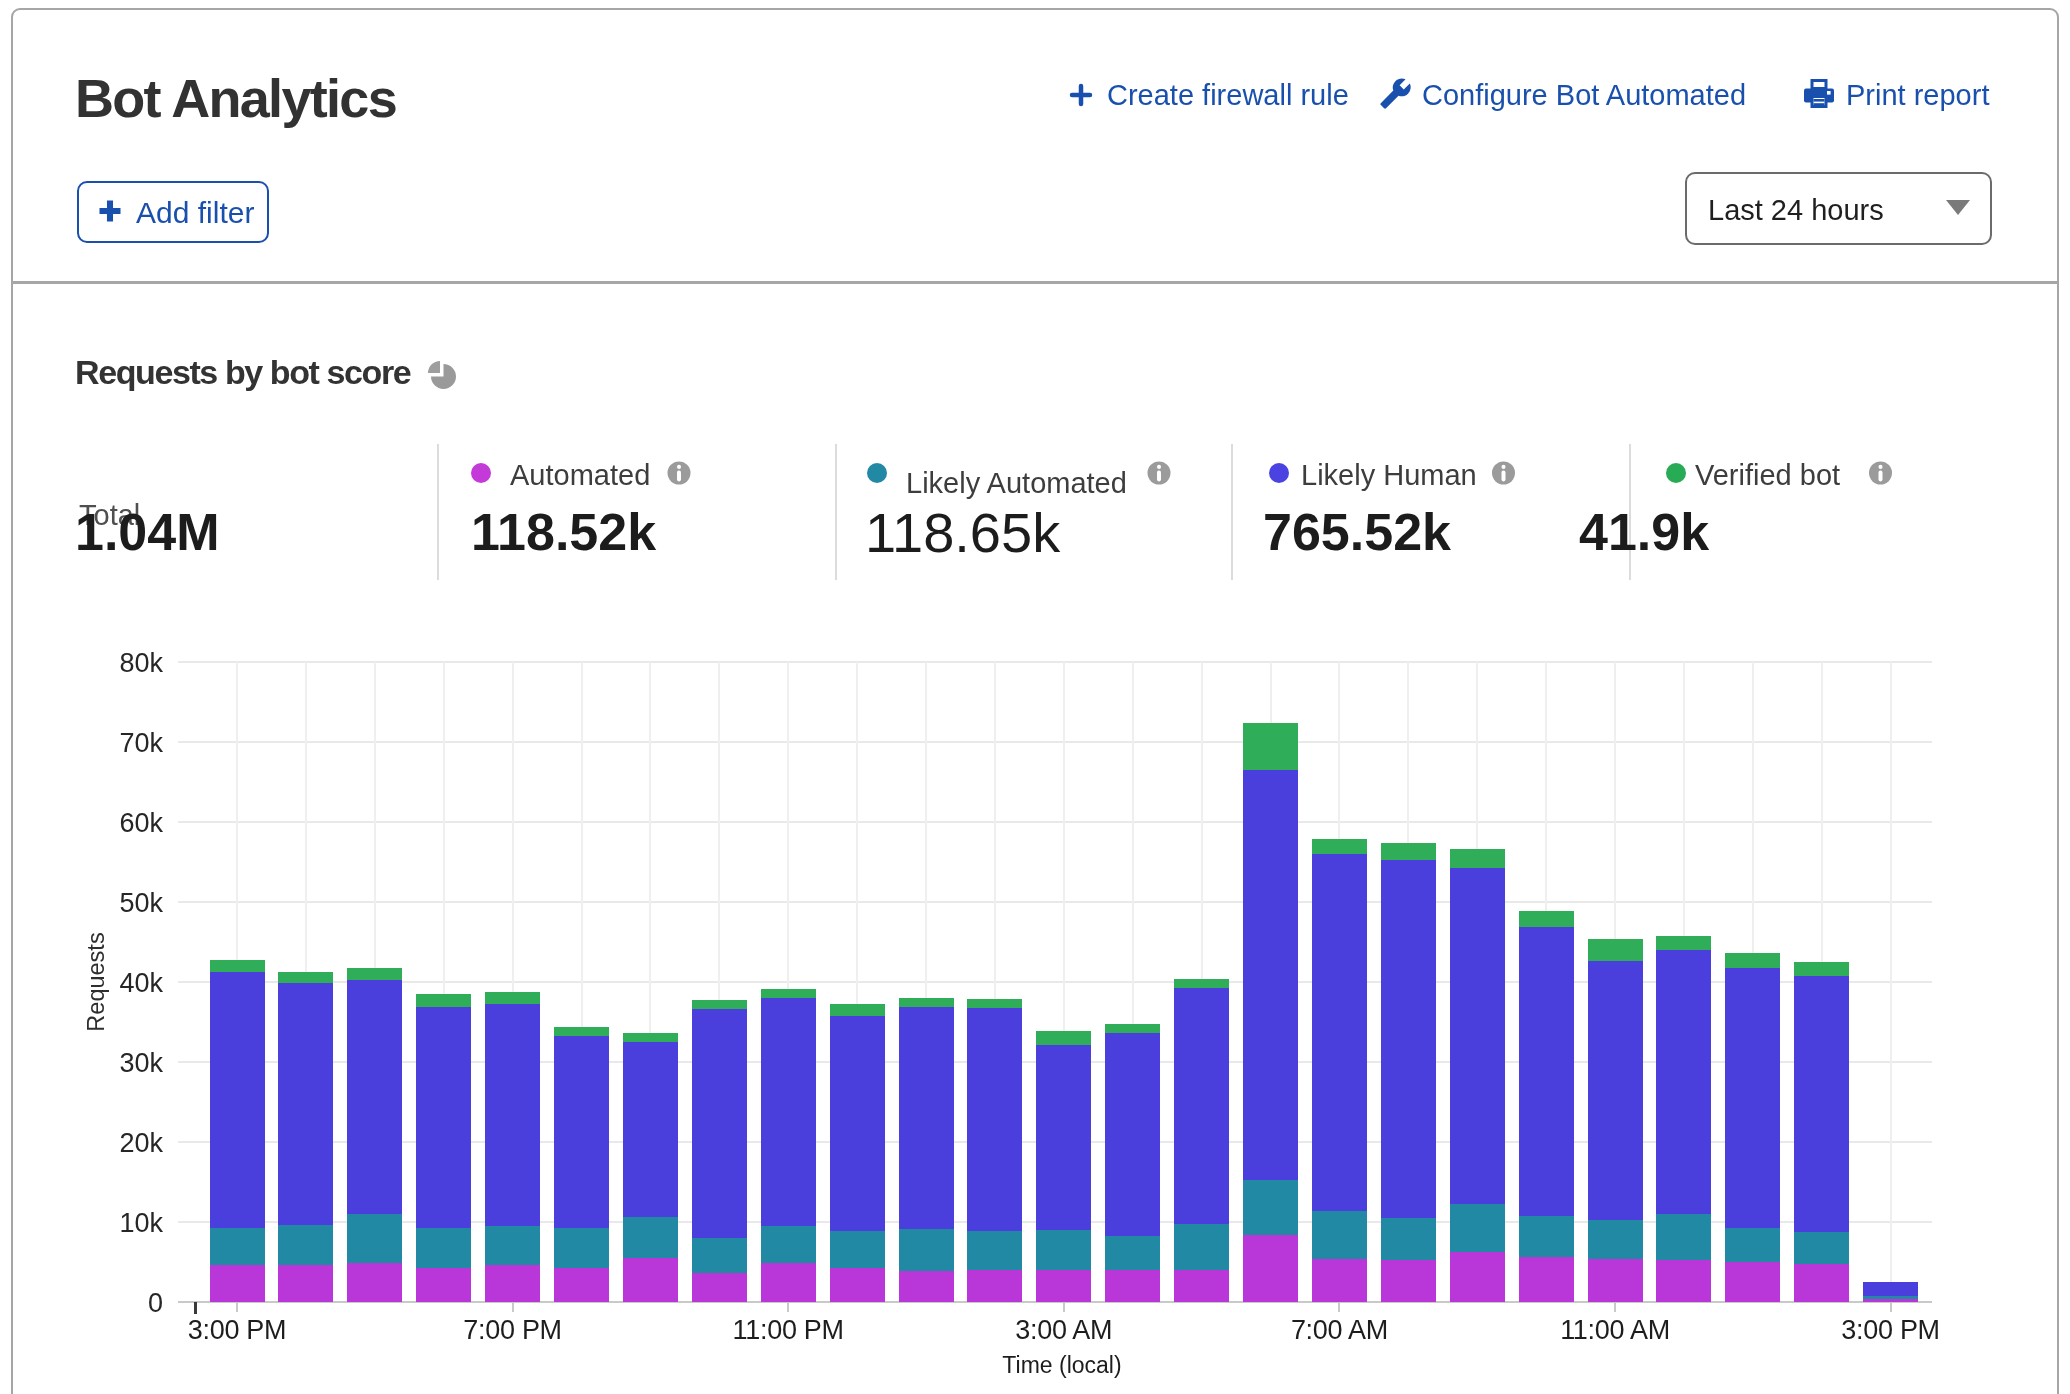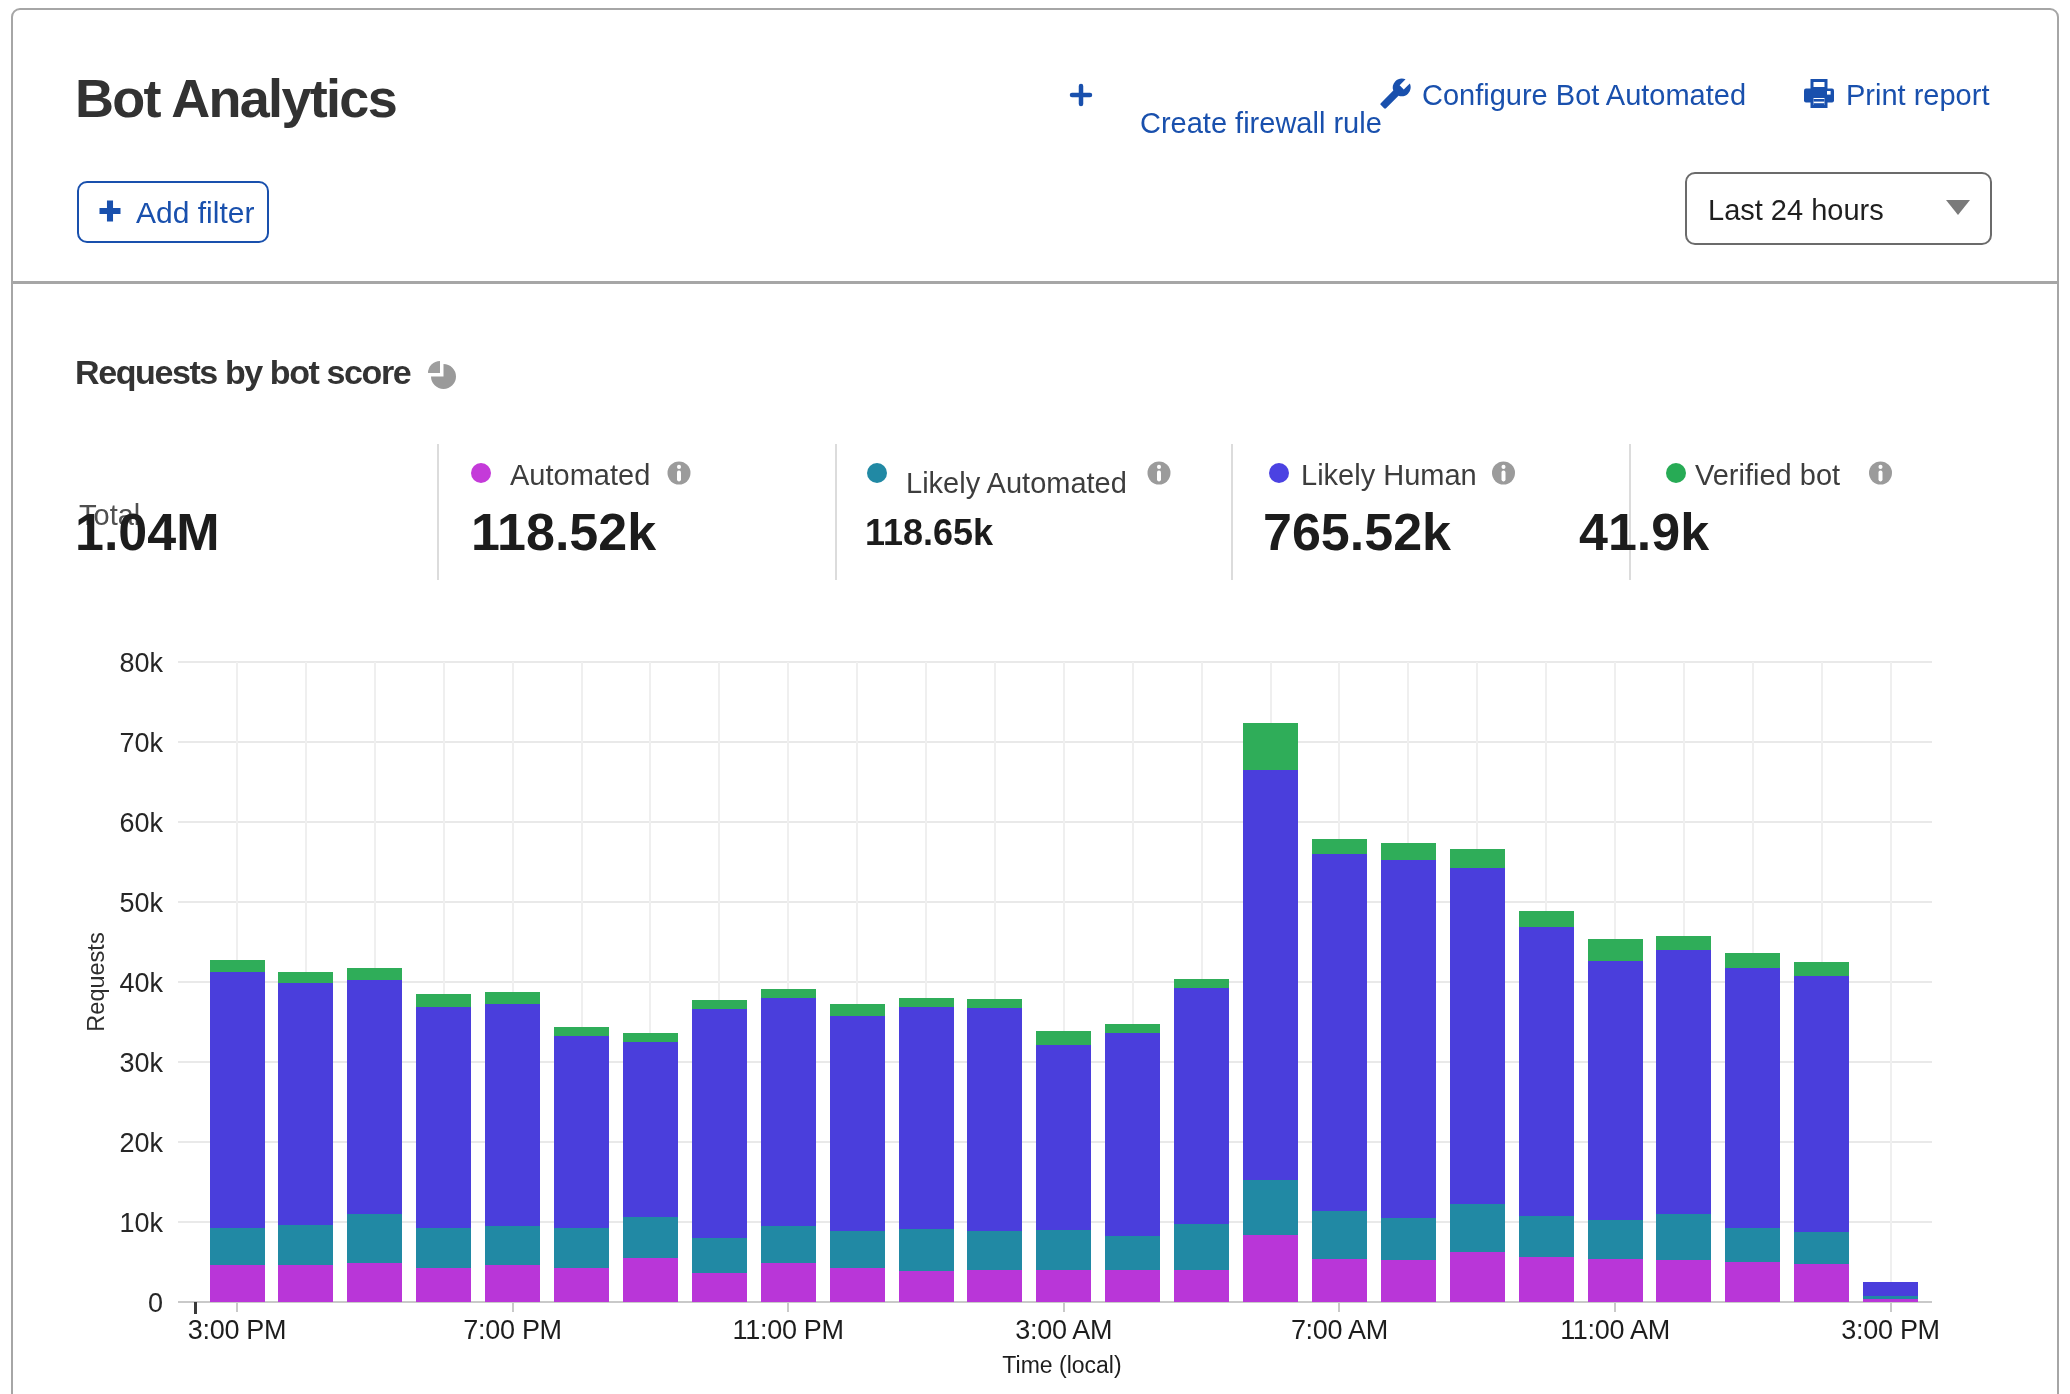--- a/index.html
+++ b/index.html
@@ -7,21 +7,21 @@
 </style></head>
 <body>
 <div class="abs" style="left:11px;top:8px;width:2048px;height:1500px;border:2px solid #a6a6a6;border-radius:9px 9px 0 0;"></div>
 <div class="abs" style="left:11px;top:281px;width:2048px;height:2.5px;background:#a6a6a6;"></div>
 
 <div class="abs" style="left:75px;top:77px;font-size:54px;font-weight:700;color:#323232;line-height:42px;letter-spacing:-1.7px;">Bot Analytics</div>
 
 <svg class="abs" style="left:1069px;top:83px;" width="24" height="24" viewBox="0 0 24 24">
   <path d="M12 3v18M3 12h18" stroke="#1950ad" stroke-width="4.5" stroke-linecap="round" fill="none"></path>
 </svg>
-<div class="abs" style="left:1140px;top:81px;font-size:29px;color:#1950ad;line-height:29px;margin-top:28px;">Create firewall rule</div>
+<div class="abs" style="left:1107px;top:81px;font-size:29px;color:#1950ad;line-height:29px;">Create firewall rule</div>
 <svg class="abs" style="left:1379px;top:77px;" width="33" height="33" viewBox="0 0 24 24">
   <g transform="translate(24,0) scale(-1,1)">
       <path d="M22.7 19l-9.1-9.1c.9-2.3.4-5-1.5-6.9-2-2-5-2.4-7.4-1.3L9 6 6 9 1.6 4.7C.4 7.1.9 10.1 2.9 12.1c1.9 1.9 4.6 2.4 6.9 1.5l9.1 9.1c.4.4 1 .4 1.4 0l2.3-2.3c.5-.4.5-1.1.1-1.4z" fill="#1950ad"></path>
     </g>
 </svg>
 <div class="abs" style="left:1422px;top:81px;font-size:29px;color:#1950ad;line-height:29px;">Configure Bot Automated</div>
 <svg class="abs" style="left:1804px;top:79px;" width="30" height="29" viewBox="0 0 30 29">
   <rect x="8" y="1.5" width="14" height="8" fill="#fff" stroke="#1950ad" stroke-width="3"></rect>
   <rect x="0" y="9.5" width="30" height="14" rx="2" fill="#1950ad"></rect>
   <rect x="23" y="12" width="3.6" height="3.6" fill="#fff"></rect>
@@ -54,21 +54,21 @@
 
 <div class="abs" style="left:79px;top:461px;font-size:29px;color:#4f4f4f;line-height:29px;margin-top:40px;">Total</div>
 <div class="abs" style="left:75px;top:507px;font-size:52px;font-weight:700;color:#1c1c1c;line-height:51px;">1.04M</div>
 
 <div class="abs" style="left:471px;top:463px;width:20px;height:20px;border-radius:50%;background:#c43ad9;"></div>
 <div class="abs" style="left:510px;top:461px;font-size:29px;color:#3d3d3d;line-height:29px;">Automated</div>
 <div class="abs" style="left:471px;top:507px;font-size:52px;font-weight:700;color:#1c1c1c;line-height:51px;">118.52k</div>
 
 <div class="abs" style="left:867px;top:463px;width:20px;height:20px;border-radius:50%;background:#2189a4;"></div>
 <div class="abs" style="left:906px;top:461px;font-size:29px;color:#3d3d3d;line-height:29px;margin-top:8px;">Likely Automated</div>
-<div class="abs" style="left:865px;top:507px;font-size:36px;font-weight:700;color:#1c1c1c;line-height:51px;">118.65k</div>
+<div class="abs" style="left:865px;top:507px;font-size:56px;font-weight:400;color:#1c1c1c;line-height:51px;">118.65k</div>
 
 <div class="abs" style="left:1269px;top:463px;width:20px;height:20px;border-radius:50%;background:#4b42e2;"></div>
 <div class="abs" style="left:1301px;top:461px;font-size:29px;color:#3d3d3d;line-height:29px;">Likely Human</div>
 <div class="abs" style="left:1263px;top:507px;font-size:52px;font-weight:700;color:#1c1c1c;line-height:51px;">765.52k</div>
 
 <div class="abs" style="left:1666px;top:463px;width:20px;height:20px;border-radius:50%;background:#27ab55;"></div>
 <div class="abs" style="left:1695px;top:461px;font-size:29px;color:#3d3d3d;line-height:29px;">Verified bot</div>
 <div class="abs" style="left:1579px;top:507px;font-size:52px;font-weight:700;color:#1c1c1c;line-height:51px;text-align:center;">41.9k</div>
 
 <svg class="abs" style="left:0;top:0;" width="2070" height="620" viewBox="0 0 2070 620">

